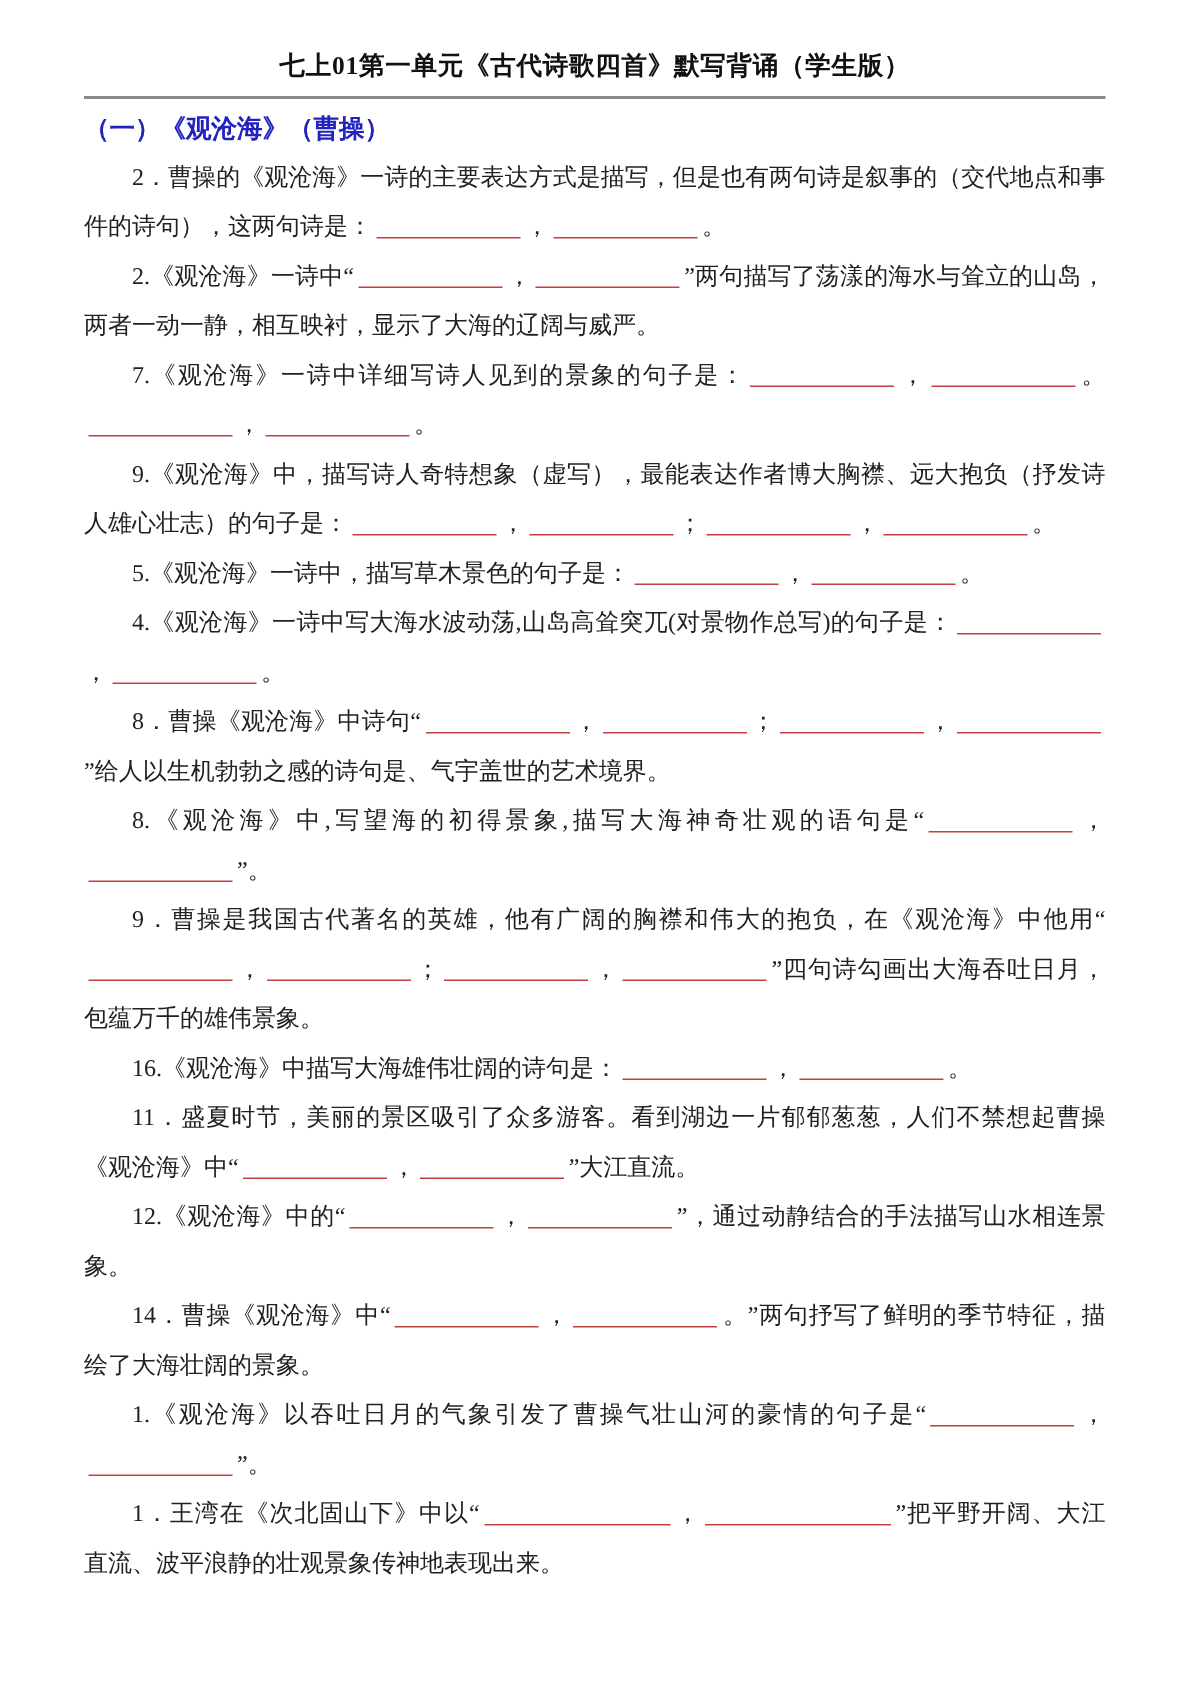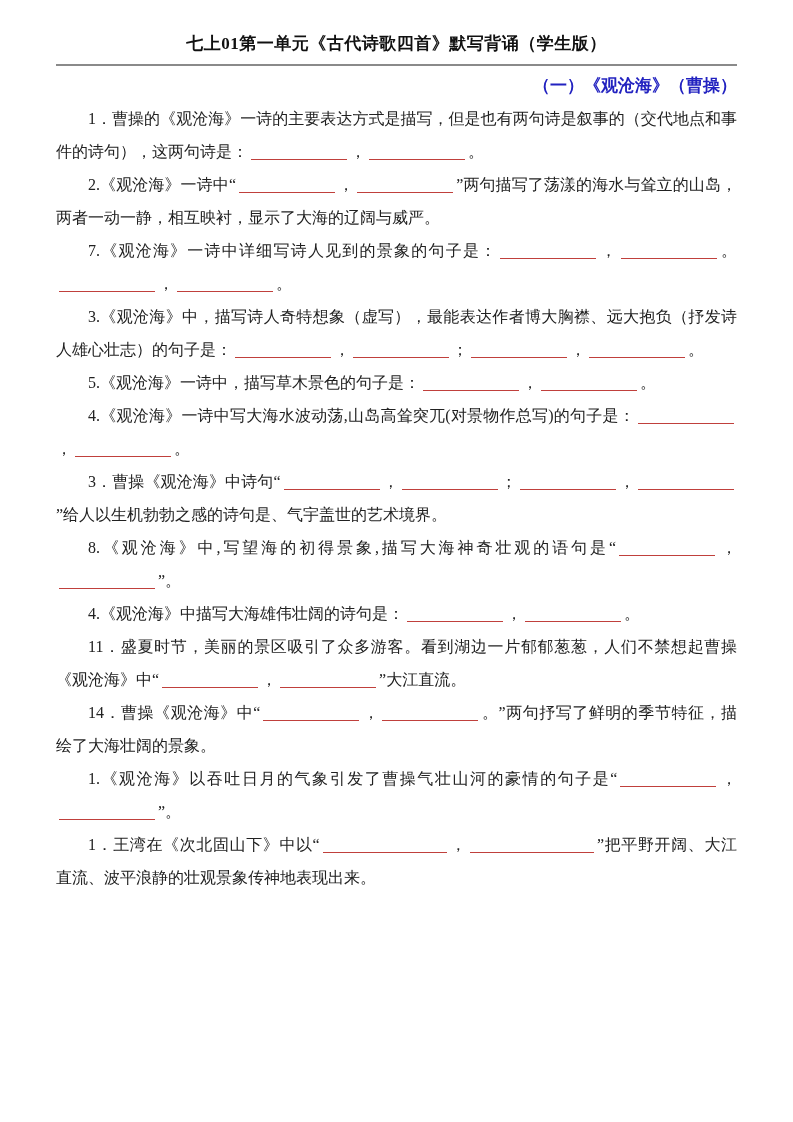--- a/index.html
+++ b/index.html
@@ -29,21 +29,21 @@
     color:#111111;
   }
   .title-rule{
     border:none;
     border-top:2.5px solid #8a8a8a;
     margin:0 0 3px 0;
   }
   .section-heading{
     font-size:17px;
     font-weight:bold;
-    text-align:right;
+    text-align:left;
     line-height:33px;
     margin:3px 0 0 0;
     color:var(--heading-blue);
   }
   .question{
     font-size:16px;
     line-height:33px;
     margin:0;
     text-align:justify;
     text-indent:2em;
@@ -62,28 +62,30 @@
   }
 </style>
 </head>
 <body>
 
 <div class="page">
   <h1 class="doc-title">七上01第一单元《古代诗歌四首》默写背诵（学生版）</h1>
   <hr class="title-rule">
   <div id="content">
       <div class="section-heading">（一）《观沧海》（曹操）</div>
-      <p class="question"><span>1．曹操的《观沧海》一诗的主要表达方式是描写，但是也有两句诗是叙事的（交代地点和事件的诗句），这两句诗是：</span><span class="blank"></span><span>，</span><span class="blank"></span><span>。</span></p>
+      <p class="question"><span>2．曹操的《观沧海》一诗的主要表达方式是描写，但是也有两句诗是叙事的（交代地点和事件的诗句），这两句诗是：</span><span class="blank"></span><span>，</span><span class="blank"></span><span>。</span></p>
       <p class="question"><span>2.《观沧海》一诗中“</span><span class="blank"></span><span>，</span><span class="blank"></span><span>”两句描写了荡漾的海水与耸立的山岛，两者一动一静，相互映衬，显示了大海的辽阔与威严。</span></p>
       <p class="question"><span>7.《观沧海》一诗中详细写诗人见到的景象的句子是：</span><span class="blank"></span><span>，</span><span class="blank"></span><span>。</span><span class="blank"></span><span>，</span><span class="blank"></span><span>。</span></p>
-      <p class="question"><span>3.《观沧海》中，描写诗人奇特想象（虚写），最能表达作者博大胸襟、远大抱负（抒发诗人雄心壮志）的句子是：</span><span class="blank"></span><span>，</span><span class="blank"></span><span>；</span><span class="blank"></span><span>，</span><span class="blank"></span><span>。</span></p>
+      <p class="question"><span>9.《观沧海》中，描写诗人奇特想象（虚写），最能表达作者博大胸襟、远大抱负（抒发诗人雄心壮志）的句子是：</span><span class="blank"></span><span>，</span><span class="blank"></span><span>；</span><span class="blank"></span><span>，</span><span class="blank"></span><span>。</span></p>
       <p class="question"><span>5.《观沧海》一诗中，描写草木景色的句子是：</span><span class="blank"></span><span>，</span><span class="blank"></span><span>。</span></p>
       <p class="question"><span>4.《观沧海》一诗中写大海水波动荡,山岛高耸突兀(对景物作总写)的句子是：</span><span class="blank"></span><span>，</span><span class="blank"></span><span>。</span></p>
-      <p class="question"><span>3．曹操《观沧海》中诗句“</span><span class="blank"></span><span>，</span><span class="blank"></span><span>；</span><span class="blank"></span><span>，</span><span class="blank"></span><span>”给人以生机勃勃之感的诗句是、气宇盖世的艺术境界。</span></p>
+      <p class="question"><span>8．曹操《观沧海》中诗句“</span><span class="blank"></span><span>，</span><span class="blank"></span><span>；</span><span class="blank"></span><span>，</span><span class="blank"></span><span>”给人以生机勃勃之感的诗句是、气宇盖世的艺术境界。</span></p>
       <p class="question"><span>8.《观沧海》中,写望海的初得景象,描写大海神奇壮观的语句是“</span><span class="blank"></span><span>，</span><span class="blank"></span><span>”。</span></p>
-      <p class="question"><span>4.《观沧海》中描写大海雄伟壮阔的诗句是：</span><span class="blank"></span><span>，</span><span class="blank"></span><span>。</span></p>
+      <p class="question"><span>9．曹操是我国古代著名的英雄，他有广阔的胸襟和伟大的抱负，在《观沧海》中他用“</span><span class="blank"></span><span>，</span><span class="blank"></span><span>；</span><span class="blank"></span><span>，</span><span class="blank"></span><span>”四句诗勾画出大海吞吐日月，包蕴万千的雄伟景象。</span></p>
+      <p class="question"><span>16.《观沧海》中描写大海雄伟壮阔的诗句是：</span><span class="blank"></span><span>，</span><span class="blank"></span><span>。</span></p>
       <p class="question"><span>11．盛夏时节，美丽的景区吸引了众多游客。看到湖边一片郁郁葱葱，人们不禁想起曹操《观沧海》中“</span><span class="blank"></span><span>，</span><span class="blank"></span><span>”大江直流。</span></p>
+      <p class="question"><span>12.《观沧海》中的“</span><span class="blank"></span><span>，</span><span class="blank"></span><span>”，通过动静结合的手法描写山水相连景象。</span></p>
       <p class="question"><span>14．曹操《观沧海》中“</span><span class="blank"></span><span>，</span><span class="blank"></span><span>。”两句抒写了鲜明的季节特征，描绘了大海壮阔的景象。</span></p>
       <p class="question"><span>1.《观沧海》以吞吐日月的气象引发了曹操气壮山河的豪情的句子是“</span><span class="blank"></span><span>，</span><span class="blank"></span><span>”。</span></p>
       <p class="question"><span>1．王湾在《次北固山下》中以“</span><span class="blank lg"></span><span>，</span><span class="blank lg"></span><span>”把平野开阔、大江直流、波平浪静的壮观景象传神地表现出来。</span></p>
     </div>
 
 </div>
 
 </body></html>

